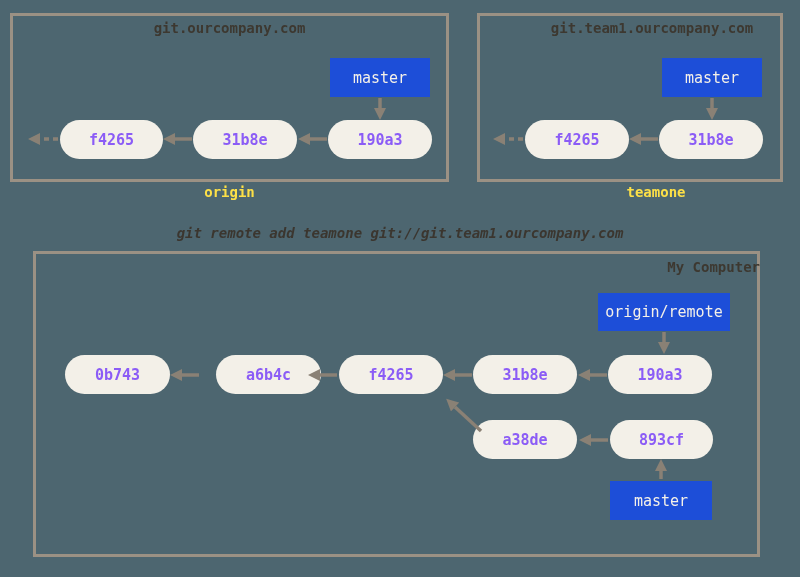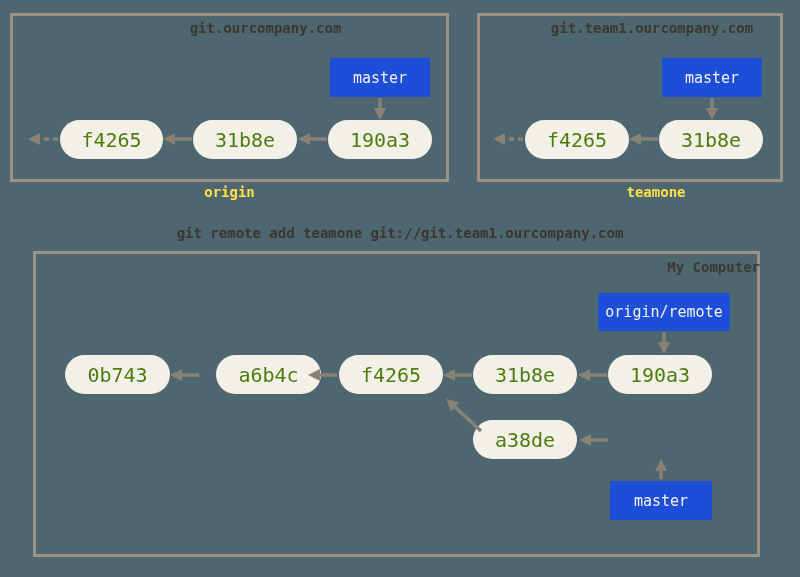--- a/index.html
+++ b/index.html
@@ -3,36 +3,36 @@
 <meta charset="utf-8">
 <style>
   html,body{margin:0;padding:0;background:#4d6670;}
   .stage{position:relative;width:800px;height:577px;background:#4d6670;
          font-family:"DejaVu Sans Mono",monospace;overflow:hidden;}
   .repo{position:absolute;border:3px solid #9b9184;box-sizing:border-box;}
   .box-title{position:absolute;text-align:center;font-weight:bold;font-size:14px;
              color:#3d3830;letter-spacing:0;}
   .repo-label{position:absolute;text-align:center;font-weight:bold;font-size:14px;color:#fde047;}
   .commit{position:absolute;height:39px;background:#f3f0e8;border-radius:20px;
-          color:#4d7c0f;font-size:20px;display:flex;align-items:center;justify-content:center;}
+          color:#8b5cf6;font-size:15px;display:flex;align-items:center;justify-content:center;font-weight:bold;}
   .ref{position:absolute;background:#1d4ed8;color:#f5f1e8;font-size:15px;
        display:flex;align-items:center;justify-content:center;}
   .command{position:absolute;left:0;top:225px;width:800px;text-align:center;
-           font-weight:bold;font-size:14px;color:#3b362f;}
+           font-weight:bold;font-size:14px;color:#3b362f;font-style:italic;}
   svg.arrows{position:absolute;left:0;top:0;pointer-events:none;}
   svg.arrows line{stroke:#8a8175;stroke-width:3.5px;}
   svg.arrows line.dashed{stroke-dasharray:5 4;}
 </style>
 </head>
 <body>
 
 <div class="stage">
 
   <div class="repo" style="left:10px;top:13px;width:439px;height:169px;"></div>
-  <div class="box-title" style="left:10px;top:20px;width:439px;padding-left:36px;">git.ourcompany.com</div>
+  <div class="box-title" style="left:10px;top:20px;width:439px;">git.ourcompany.com</div>
   <div class="ref" style="left:330px;top:58px;width:100px;height:39px;">
     <span>master</span>
   </div>
   <div class="commit" style="left:60px;top:120px;width:103px;">f4265</div>
   <div class="commit" style="left:193px;top:120px;width:104px;">31b8e</div>
   <div class="commit" style="left:328px;top:120px;width:104px;">190a3</div>
   <div class="repo-label" style="left:10px;top:184px;width:439px;">origin</div>
 
   <div class="repo" style="left:477px;top:13px;width:306px;height:169px;"></div>
   <div class="box-title" style="left:499px;top:20px;width:306px;">git.team1.ourcompany.com</div>
@@ -49,20 +49,21 @@
   <div class="box-title" style="left:33px;top:259px;width:727px;text-align:right;">My Computer</div>
   <div class="ref" style="left:598px;top:293px;width:132px;height:38px;">
     <span>origin/remote</span>
   </div>
   <div class="commit" style="left:65px;top:355px;width:105px;">0b743</div>
   <div class="commit" style="left:216px;top:355px;width:105px;">a6b4c</div>
   <div class="commit" style="left:339px;top:355px;width:104px;">f4265</div>
   <div class="commit" style="left:473px;top:355px;width:104px;">31b8e</div>
   <div class="commit" style="left:608px;top:355px;width:104px;">190a3</div>
   <div class="commit" style="left:473px;top:420px;width:104px;">a38de</div>
+  <div class="commit" style="left:610px;top:420px;width:103px;">893cf</div>
   <div class="ref" style="left:610px;top:481px;width:102px;height:39px;">
     <span>master</span>
   </div>
 
   <svg class="arrows" width="800" height="577" viewBox="0 0 800 577">
     <defs>
       <marker id="ah" viewBox="0 0 10 10" refX="0" refY="5" markerWidth="13" markerHeight="12" markerUnits="userSpaceOnUse" orient="auto">
         <path d="M0,0 L10,5 L0,10 Z" fill="#8a8175"></path>
       </marker>
     </defs>

